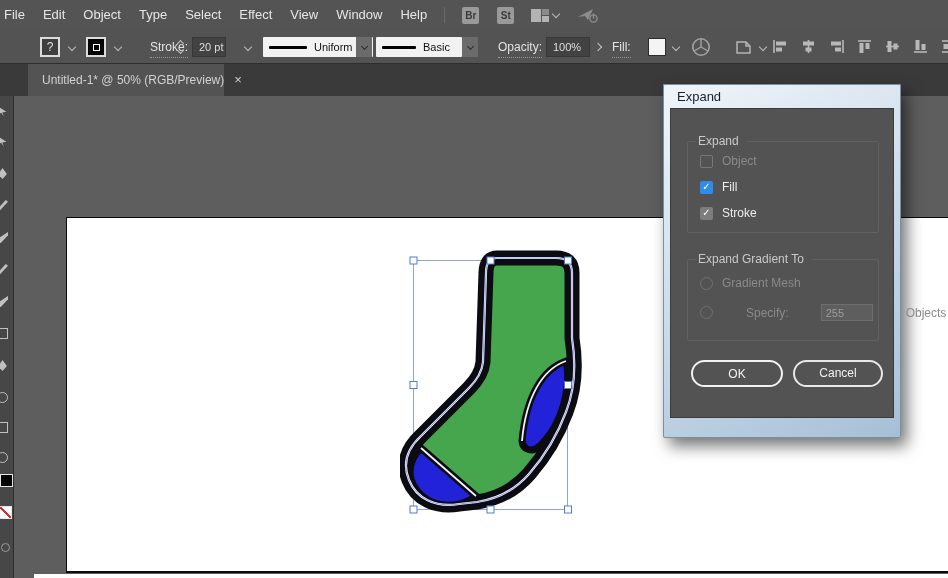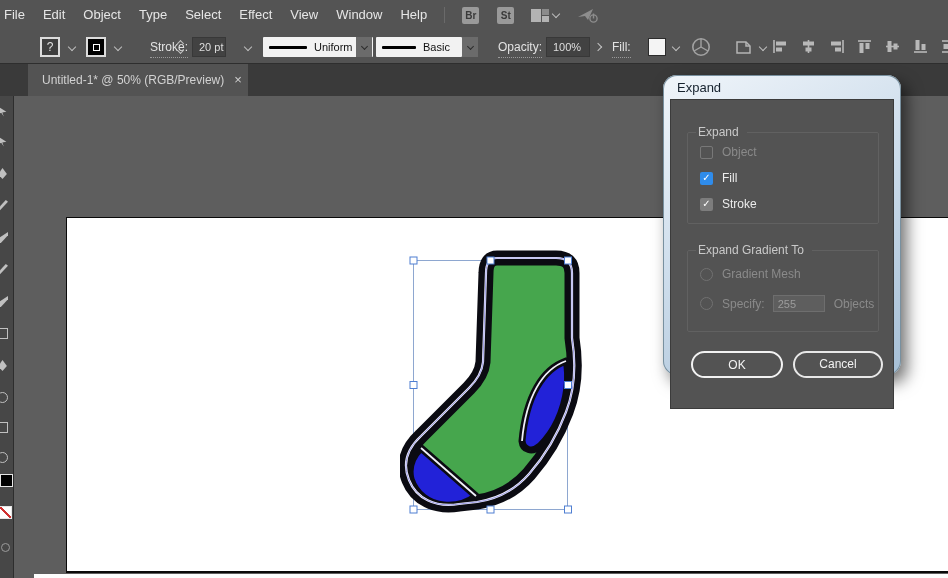--- a/index.html
+++ b/index.html
@@ -30,21 +30,21 @@
   .white-select { background:#f2f2f2; height:20px; border-radius:1px; display:flex; align-items:center; padding:0 6px; color:#111; font-size:11px; }
   .white-select .line { height:3px; background:#000; margin-right:7px; border-radius:1px; }
   .drop-btn { width:16px; height:20px; background:#6b6b6b; display:flex; align-items:center; justify-content:center; }
   .drop-btn i { width:5px; height:5px; border-right:1.5px solid #2c2c2c; border-bottom:1.5px solid #2c2c2c; transform:rotate(45deg); margin-top:-2px; display:block; }
   .expand-arrow { width:16px; height:20px; display:flex; align-items:center; justify-content:center; }
   .expand-arrow i { width:6px; height:6px; border-right:1.6px solid #c4c4c4; border-top:1.6px solid #c4c4c4; transform:rotate(45deg); display:block; }
   .style-swatch { width:18px; height:18px; background:#f4f4f4; border:1px solid #2c2c2c; }
 
   
   .tab-bar { position:absolute; left:0; top:64px; width:948px; height:32px; background:#3a3a3a; }
-  .doc-tab { position:absolute; left:28px; top:0; width:220px; height:32px; background:#535353; display:flex; align-items:center; }
+  .doc-tab { position:absolute; left:28px; top:0; width:196px; height:32px; background:#535353; display:flex; align-items:center; }
   .doc-tab span.title { color:#d2d2d2; font-size:12px; margin-left:14px; white-space:nowrap; }
   .tab-close { color:#cfcfcf; font-size:13px; margin-left:10px; line-height:32px; }
 
   
   .canvas { position:absolute; left:14px; top:96px; width:934px; height:482px; background:#5e5e5e; overflow:hidden; }
   .artboard { position:absolute; left:52px; top:121px; right:0; height:356px; background:#ffffff; border-left:1.5px solid #0a0a0a; border-top:1.5px solid #0a0a0a; border-bottom:2px solid #0a0a0a; }
   .bottom-strip { position:absolute; left:20px; right:0; bottom:0; height:4px; background:#fdfdfd; }
   .artwork { position:absolute; left:386px; top:154px; }
 
   
@@ -56,21 +56,21 @@
   .shape-round { border-radius:50%; background:transparent !important; border:1.6px solid #c0c0c0; }
   .shape-slash { clip-path:polygon(80% 0,100% 15%,20% 100%,0 85%); }
   .shape-rect { background:transparent !important; border:1.6px solid #c0c0c0; }
   .shape-brush { clip-path:polygon(100% 0,100% 30%,35% 100%,0 100%,0 65%); }
   .tool-fill { position:absolute; left:0; width:13px; height:13px; background:#000; border:1.6px solid #e6e6e6; }
   .tool-stroke-none { position:absolute; left:-1px; width:13px; height:13px; border:1.6px solid #e6e6e6;
       background:linear-gradient(45deg,#fff 42%,#d03131 42%,#d03131 58%,#fff 58%); }
   .tool-circle { position:absolute; left:1px; width:9px; height:9px; border-radius:50%; border:1.4px solid #9a9a9a; }
 
   
-  .dialog { position:absolute; left:663px; top:75px; width:238px; height:300px; border-radius:14px;
+  .dialog { position:absolute; left:663px; top:84px; width:238px; height:354px; border-radius:2px;
       background:linear-gradient(150deg,#f0f5fa 0%,#cfdeec 45%,#a6bfd6 100%);
       box-shadow:6px 8px 16px rgba(0,0,0,.55), 0 0 0 1px #78909f inset; z-index:50; }
   .dialog-title { position:absolute; left:14px; top:5px; font-size:13px; color:#16222e; }
   .dialog-body { position:absolute; left:7px; top:24px; width:224px; height:310px; background:#535353; border:1px solid #3b3b3b; }
   .group { position:absolute; left:16px; width:192px; border:1px solid #616161; border-radius:2px; }
   .group-title { position:absolute; top:-8px; left:8px; background:#535353; padding:0 8px 0 2px; font-size:12px; color:#c9c9c9; }
   .opt-row { position:absolute; left:12px; display:flex; align-items:center; }
   .checkbox { width:13px; height:13px; border-radius:2px; display:flex; align-items:center; justify-content:center; font-size:10px; line-height:10px; }
   .checkbox.unchecked { border:1px solid #787878; color:transparent; }
   .checkbox.checked-blue { background:#2f8ceb; color:#fff; }
@@ -333,21 +333,21 @@
           <span class="opt-label lbl-on">Stroke</span>
         </div>
       </div>
 
       <div class="group" style="top:150px; height:82px;">
         <span class="group-title">Expand Gradient To</span>
         <div class="opt-row" style="top:16px;">
           <span class="radio"></span>
           <span class="opt-label lbl-off">Gradient Mesh</span>
         </div>
-        <div class="opt-row" style="top:44px;">
+        <div class="opt-row" style="top:44px;gap:24px;">
           <span class="radio"></span>
           <span class="opt-label lbl-off">Specify:</span>
           <input class="spec-input" readonly="" value="255" style="">
           <span class="opt-label lbl-off">Objects</span>
         </div>
       </div>
 
       <div class="dlg-btn btn-ok">OK</div>
       <div class="dlg-btn btn-cancel">Cancel</div>
     </div>

